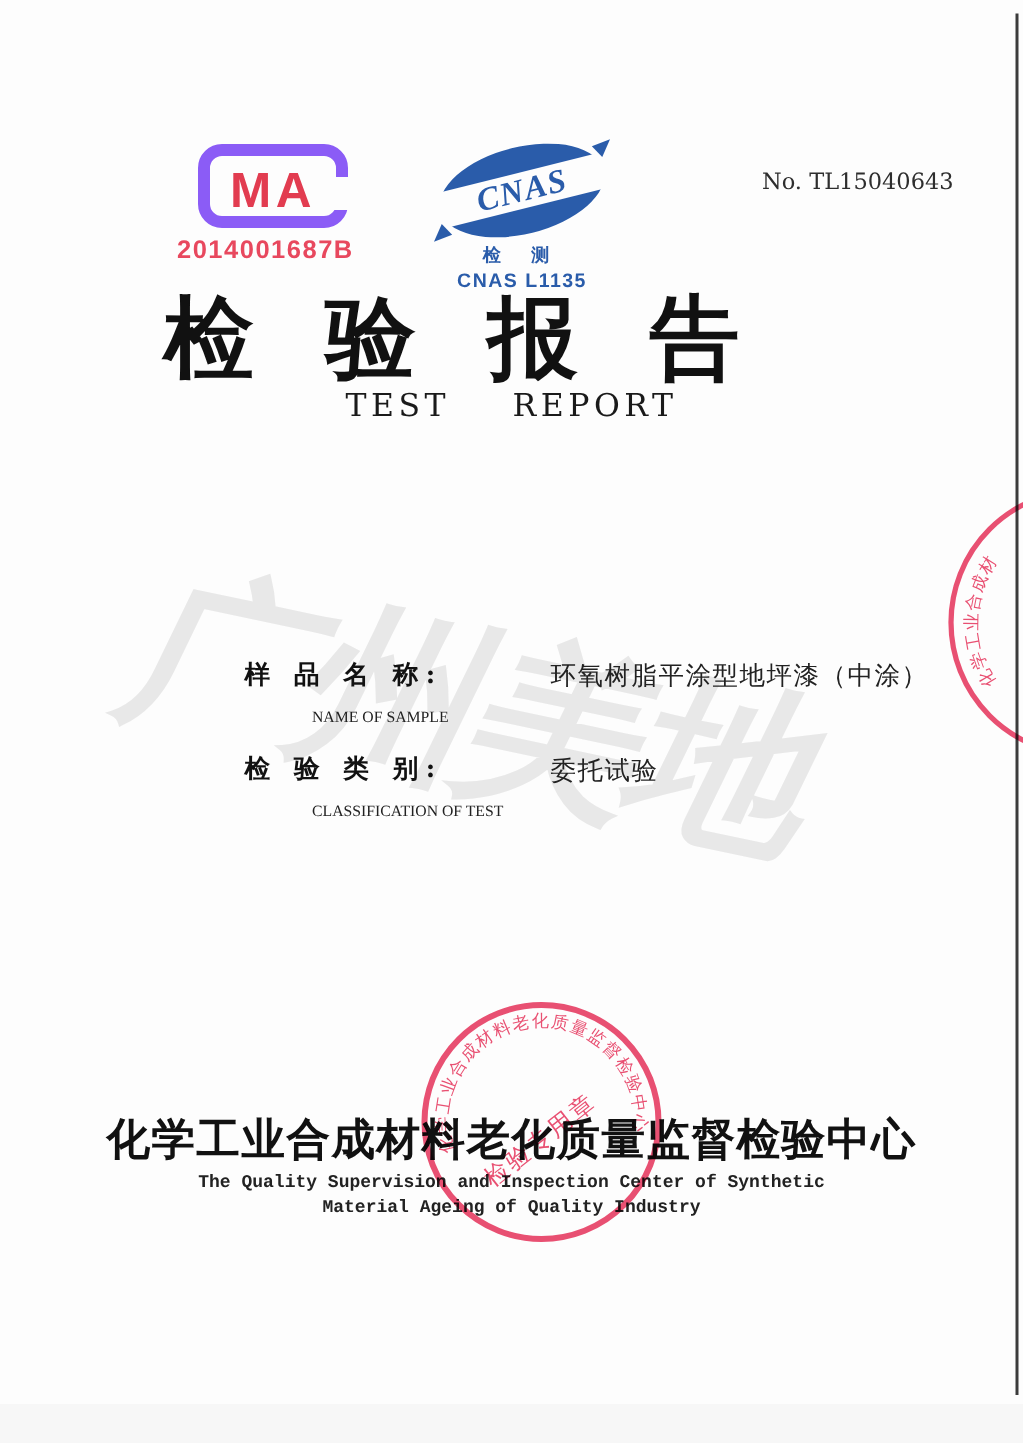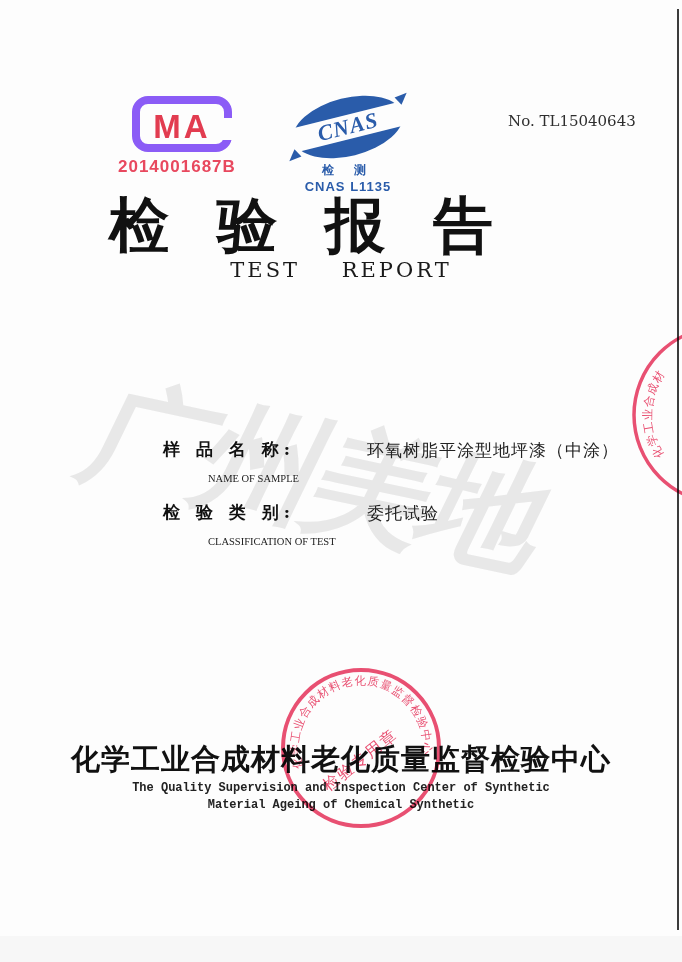--- a/index.html
+++ b/index.html
@@ -169,21 +169,21 @@
           <div class="field-zh">检 验 类 别:</div>
           <div class="field-en">CLASSIFICATION OF TEST</div>
         </div>
         <div class="field-value">委托试验</div>
       </div>
     </div>
 
     <div class="org-zh">化学工业合成材料老化质量监督检验中心</div>
     <div class="org-en">
       <div>The Quality Supervision and Inspection Center of Synthetic</div>
-      <div>Material Ageing of Chemical Synthetic</div>
+      <div>Material Ageing of Quality Industry</div>
     </div>
   </div>
 
   <svg class="seal seal-bottom" width="190" height="190" viewBox="0 0 190 190">
     <circle cx="95" cy="95" r="78" fill="none" stroke="#e8385f" stroke-width="4"></circle>
     <defs>
       <path id="ringPath" d="M 40,122 A 62,62 0 1 1 150,122" fill="none"></path>
     </defs>
     <text font-size="11.5" fill="#e8385f" font-family="'DejaVu Sans',sans-serif" letter-spacing="1">
       <textPath href="#ringPath" startOffset="8">化学工业合成材料老化质量监督检验中心</textPath>

